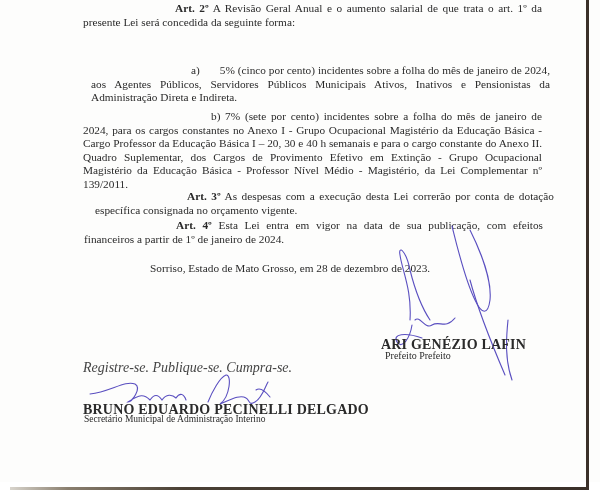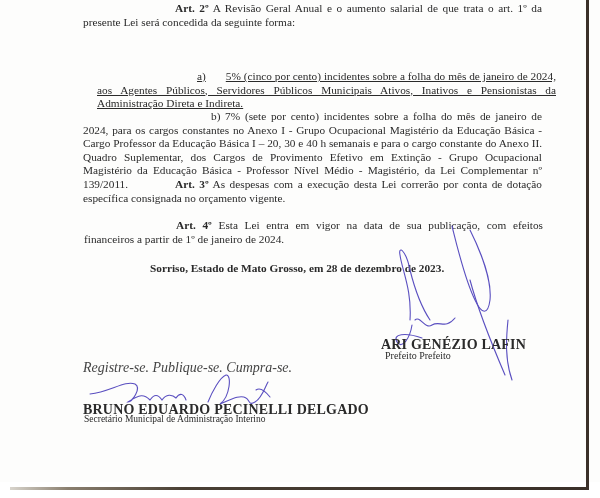--- a/index.html
+++ b/index.html
@@ -77,29 +77,29 @@
       overflow: visible;
     }
   </style>
 </head>
 <body>
 
 <div class="page">
 
   <p class="text indent-art" style="top:2px; margin:0;"><b>Art. 2º</b><span> A Revisão Geral Anual e o aumento salarial de que trata o art. 1º da presente Lei será concedida da seguinte forma:</span></p>
 
-  <p class="text indent-a" style="top:56px; margin:14px;text-decoration:underline;"><span>a)</span><span class="gap-a"></span><span>5% (cinco por cento) incidentes sobre a folha do mês de janeiro de 2024, aos Agentes Públicos, Servidores Públicos Municipais Ativos, Inativos e Pensionistas da Administração Direta e Indireta.</span></p>
+  <p class="text indent-a" style="top:56px; margin:8px;"><span>a)</span><span class="gap-a"></span><span>5% (cinco por cento) incidentes sobre a folha do mês de janeiro de 2024, aos Agentes Públicos, Servidores Públicos Municipais Ativos, Inativos e Pensionistas da Administração Direta e Indireta.</span></p>
 
   <p class="text indent-b" style="top:110px; margin:0;"><span>b) 7% (sete por cento) incidentes sobre a folha do mês de janeiro de 2024, para os cargos constantes no Anexo I - Grupo Ocupacional Magistério da Educação Básica -  Cargo Professor da Educação Básica I – 20, 30 e 40 h semanais e para o cargo constante do Anexo II. Quadro Suplementar, dos Cargos de Provimento Efetivo em Extinção - Grupo Ocupacional Magistério da Educação Básica - Professor Nível Médio - Magistério, da Lei Complementar nº 139/2011.</span></p>
 
-  <p class="text indent-art" style="top:178px; margin:0;"><b>Art. 3º</b><span> As despesas com a execução desta Lei correrão por conta de dotação específica consignada no orçamento vigente.</span></p>
+  <p class="text indent-art" style="top:178px; margin:12px;"><b>Art. 3º</b><span> As despesas com a execução desta Lei correrão por conta de dotação específica consignada no orçamento vigente.</span></p>
 
   <p class="text indent-art" style="top:218px; margin:1px;"><b>Art. 4º</b><span> Esta Lei entra em vigor na data de sua publicação, com efeitos financeiros a partir de 1º de janeiro de 2024.</span></p>
 
-  <div class="center" style="left:150px; top:262px;font-weight:bold;">Sorriso, Estado de Mato Grosso, em 28 de dezembro de 2023.</div>
+  <div class="center" style="left:150px; top:262px;">Sorriso, Estado de Mato Grosso, em 28 de dezembro de 2023.</div>
 
   <svg class="sig" style="left:340px; top:220px;" width="180" height="160">
     <g fill="none" stroke="#5a4fc0" stroke-width="1.1" stroke-linecap="round">
       <path d="M 112 6 C 118 30, 125 60, 135 80 C 142 95, 148 95, 150 80 C 152 60, 140 30, 130 10"></path>
       <path d="M 70 100 C 72 70, 62 50, 60 35 C 58 25, 66 30, 70 50 C 75 70, 80 85, 90 100"></path>
       <path d="M 75 100 C 80 95, 85 110, 92 105 C 100 100, 105 110, 115 98"></path>
       <path d="M 72 105 C 70 118, 62 130, 57 122 C 52 114, 65 112, 82 118"></path>
       <path d="M 130 60 C 138 90, 150 120, 165 155"></path>
       <path d="M 168 100 C 166 120, 165 140, 172 160"></path>
     </g>

